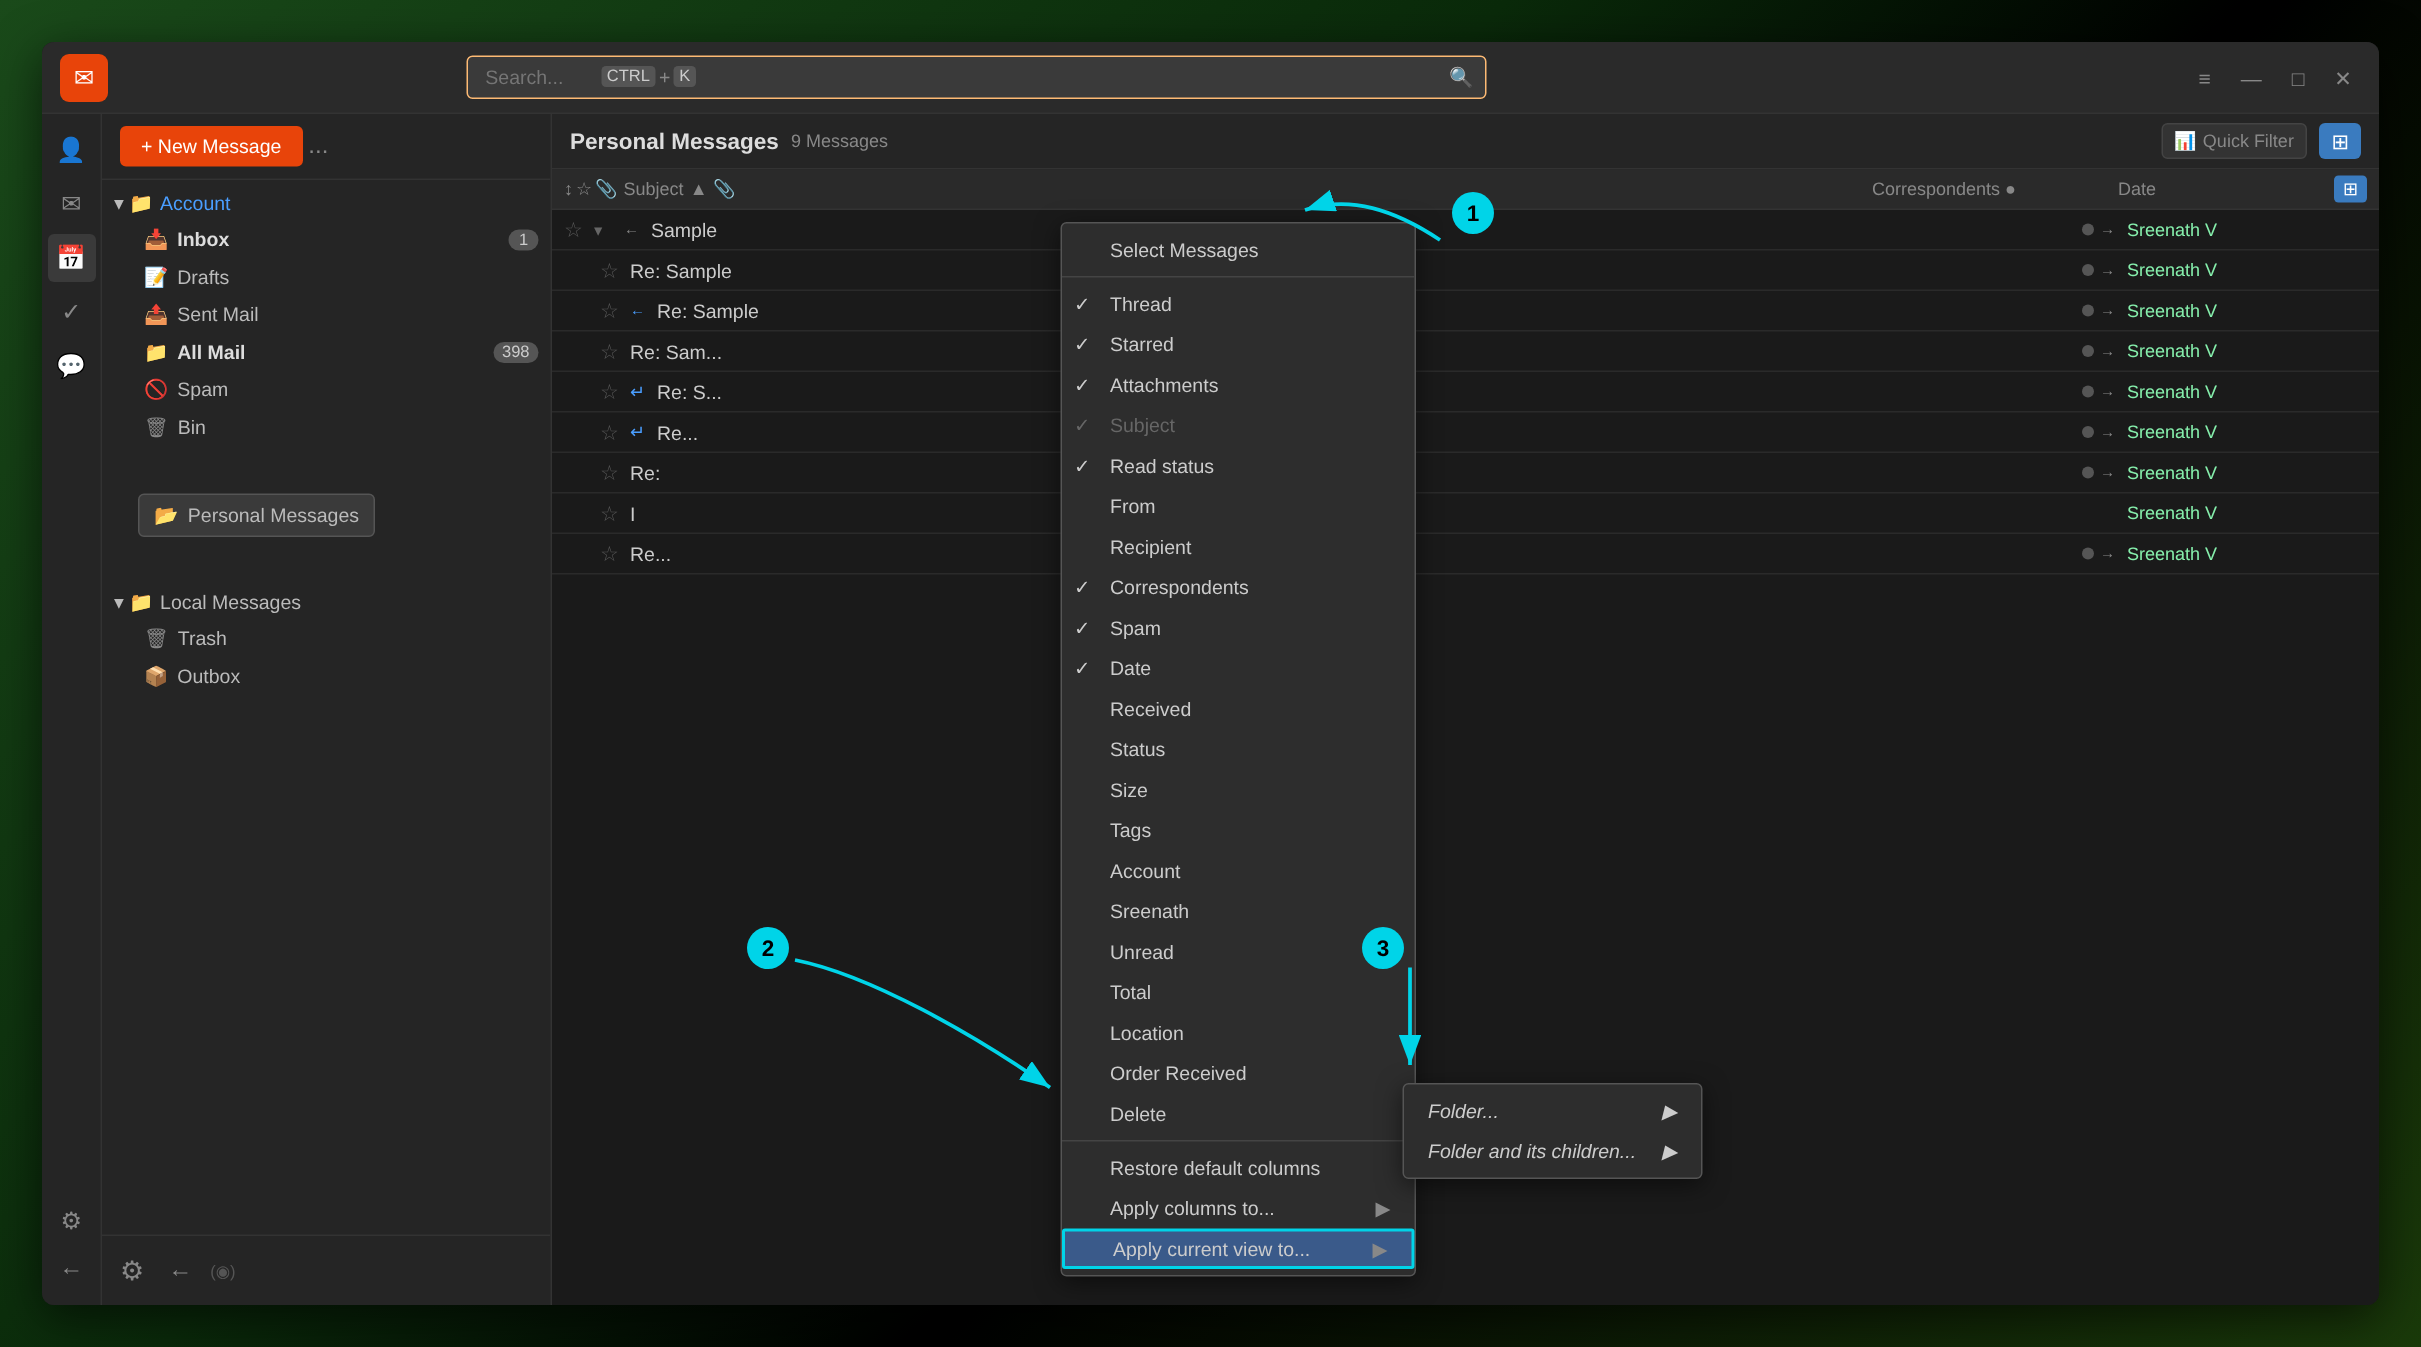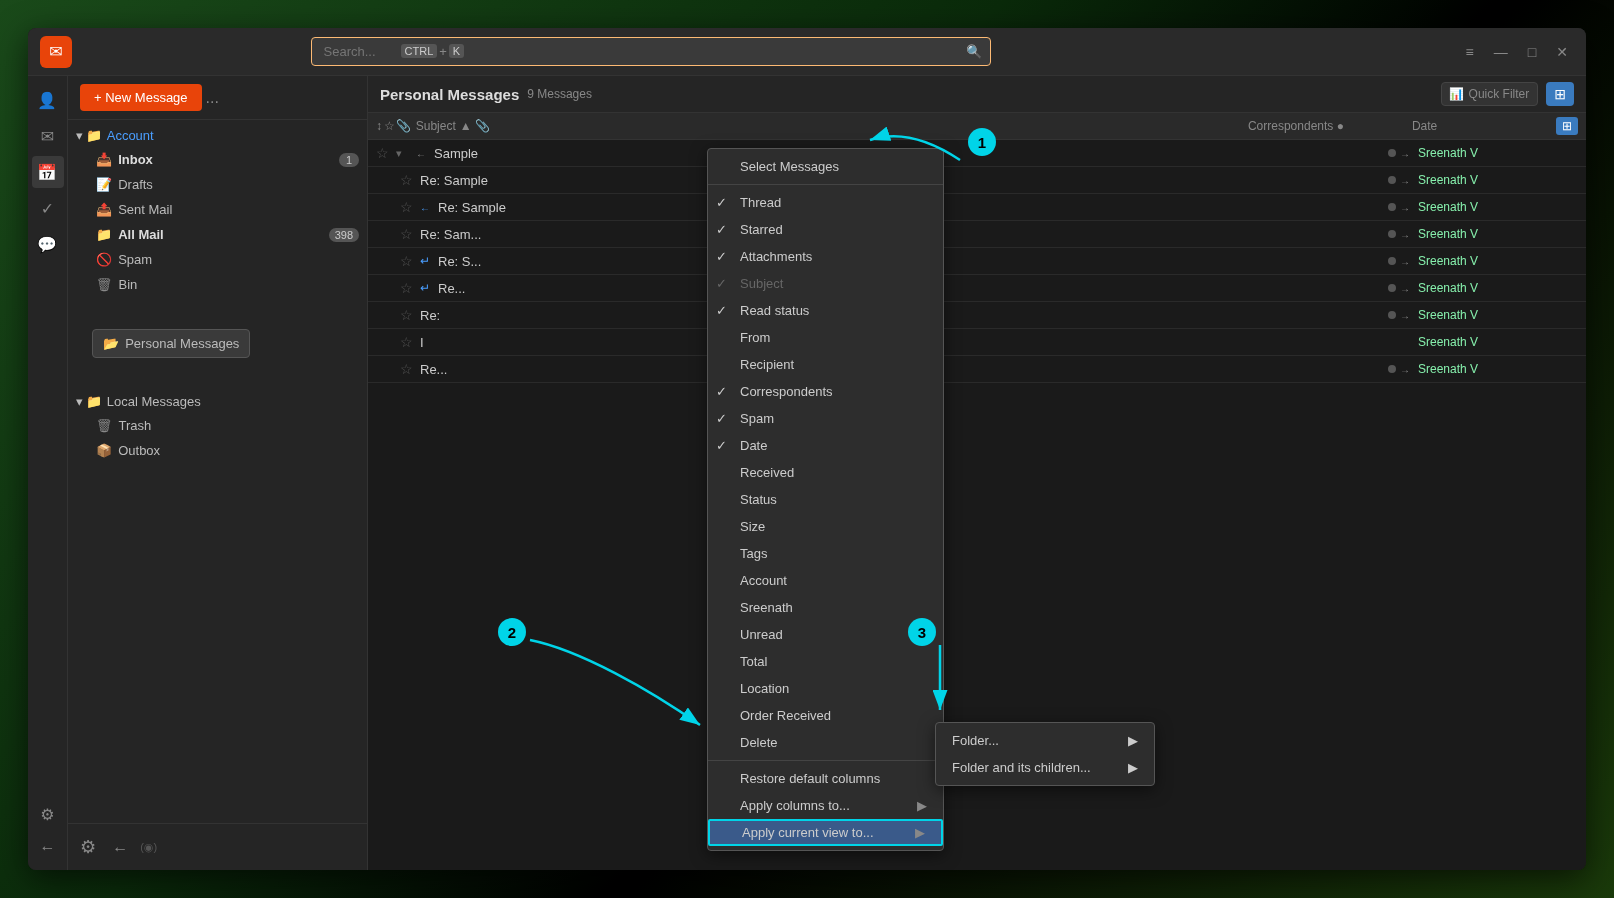--- a/index.html
+++ b/index.html
@@ -339,27 +339,28 @@
     .menu-separator { height: 1px; background: #444; margin: 4px 0; }
     .menu-item-arrow {
       margin-left: auto;
       color: #888;
     }
     .menu-item.active { background: #3a5a8a; }
     .submenu-folder {
       position: absolute;
       top: 694px;
       left: 907px;
-      width: 220px;
+      width: 200px;
       background: #2d2d2d;
       border: 1px solid #555;
       border-radius: 4px;
       box-shadow: 0 4px 16px rgba(0,0,0,0.5);
       z-index: 102;
       padding: 4px 0;
+      font-style: italic;
     }
     .circle-badge {
       width: 28px;
       height: 28px;
       border-radius: 50%;
       background: #00d4e8;
       color: #000;
       font-weight: bold;
       font-size: 15px;
       display: flex;

